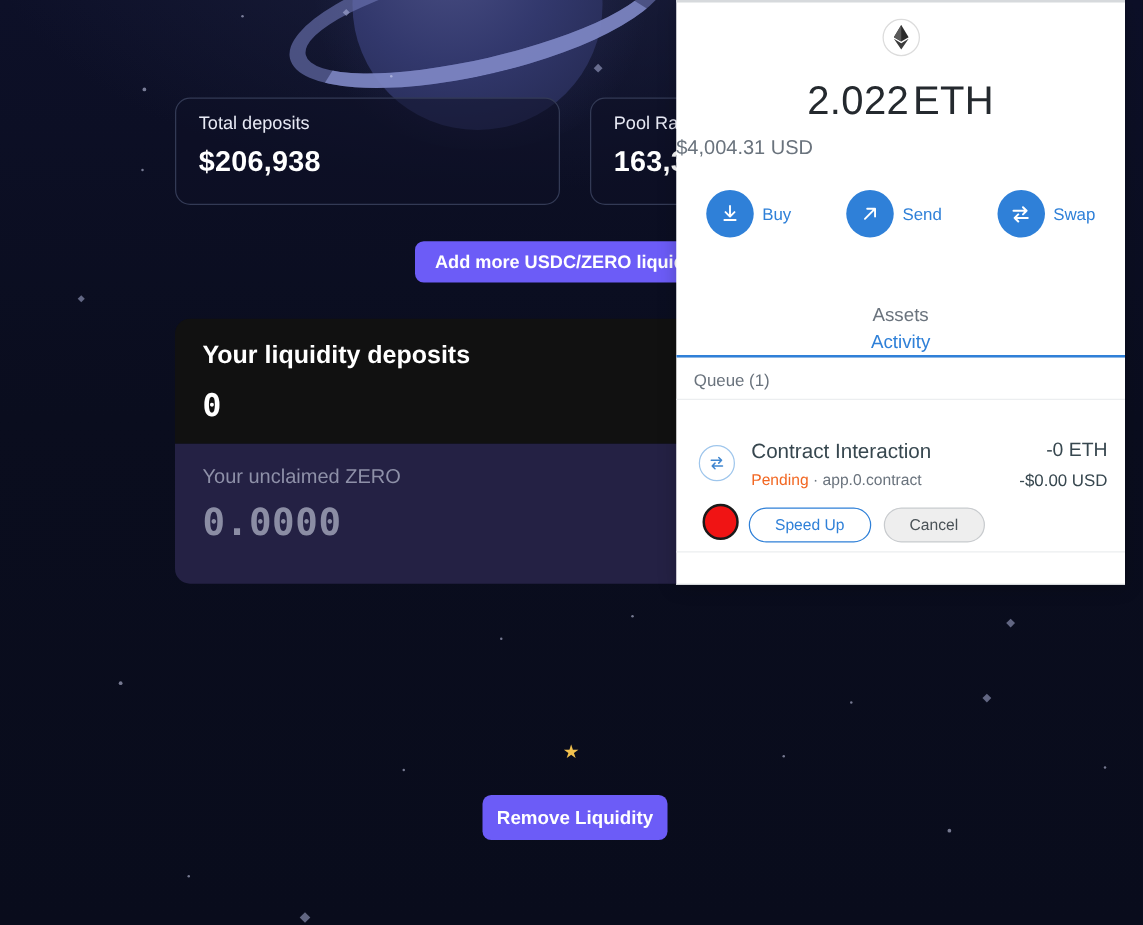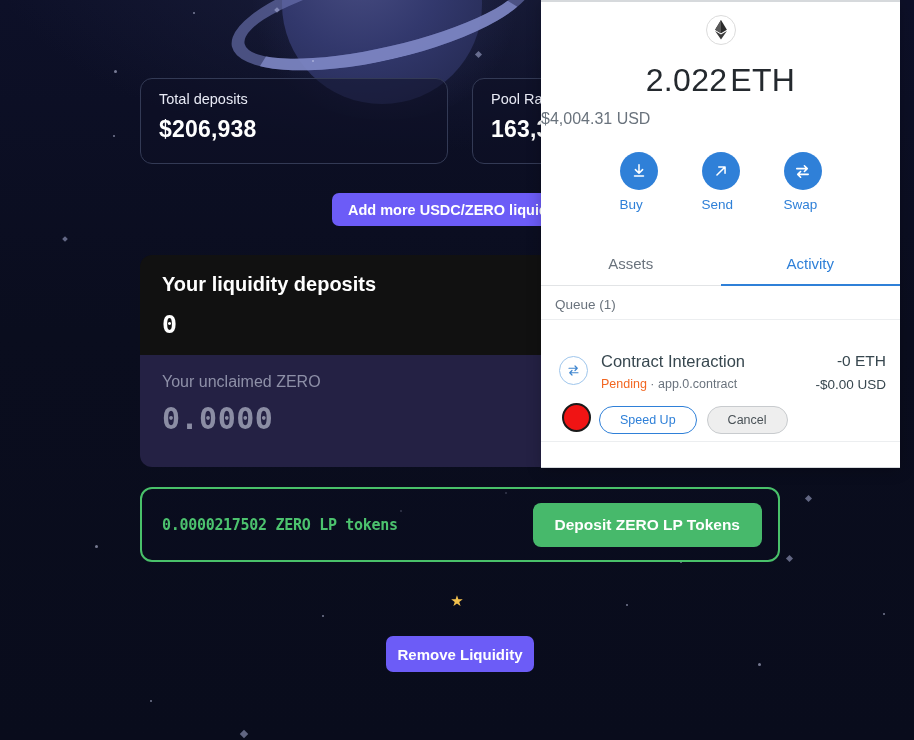--- a/index.html
+++ b/index.html
@@ -193,31 +193,31 @@
   }
   #wallet-balance .unit { margin-left: 3px; }
   #wallet-fiat {
     position: absolute; top: 108px; width: 100%;
     text-align: left; font-size: 16px; color: #6a737d;
   }
   #wallet-actions {
     position: absolute; top: 150px; width: 100%;
     display: flex; justify-content: center; gap: 44px;
   }
-  .wallet-action { display: flex; flex-direction: column; gap: 7px; cursor: pointer; }
+  .wallet-action { display: flex; flex-direction: row; align-items: center; gap: 7px; cursor: pointer; }
   .wallet-action-circle {
     width: 38px; height: 38px; border-radius: 50%;
     background: #2f80d8;
     display: flex; align-items: center; justify-content: center;
   }
   .wallet-action-label { font-size: 13.5px; color: #2f80d8; }
 
   #wallet-tabs {
     position: absolute; top: 240px; width: 100%; height: 44px;
-    display: flex; border-bottom: 1px solid #e2e4e6;
+    display: flex; border-bottom: 1px solid #e2e4e6; flex-direction: column;
   }
   .wallet-tab {
     flex: 1; display: flex; align-items: center; justify-content: center;
     font-size: 15px; color: #6a737d; cursor: pointer;
     border-bottom: 2px solid transparent;
     margin-bottom: -1px;
   }
   .wallet-tab.active { color: #2f80d8; border-bottom-color: #2f80d8; }
 
   #queue-header {
@@ -330,24 +330,20 @@
   <div id="deposits-card">
     <div id="deposits-label">Your liquidity deposits</div>
     <div id="deposits-value">0</div>
   </div>
 
   <div id="unclaimed-card">
     <div id="unclaimed-label">Your unclaimed ZERO</div>
     <div id="unclaimed-value">0.0000</div>
   </div>
 
-  <div id="lp-box">
-    <div id="lp-amount">0.0000217502 ZERO LP tokens</div>
-    <button id="deposit-lp-btn">Deposit ZERO LP Tokens</button>
-  </div>
 
   <div id="hint-row">
     <span id="hint-star">★</span>
   </div>
 
   <button id="remove-liquidity-btn">Remove Liquidity</button>
 </div>
 
 <div id="wallet-popup">
 

